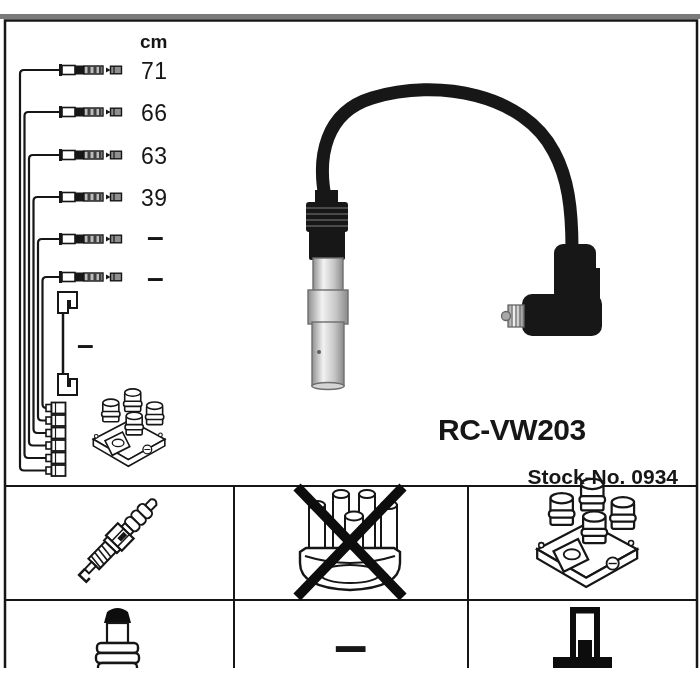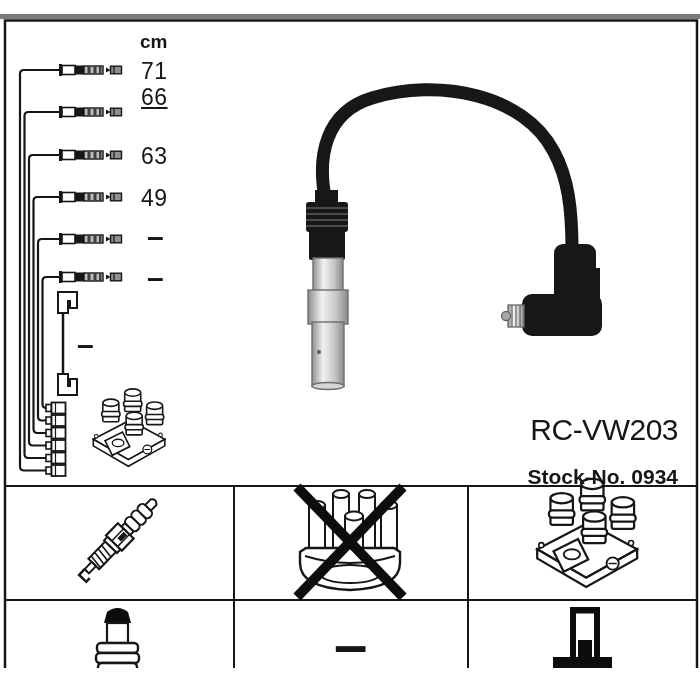--- a/index.html
+++ b/index.html
@@ -5,21 +5,21 @@
   html,body{margin:0;padding:0;background:#fff;}
   #stage{
     position:relative;width:700px;height:668px;background:#ffffff;
     font-family:"Liberation Sans",sans-serif;color:#161616;overflow:hidden;
   }
   .abs{position:absolute;}
   .unit{font-size:19px;font-weight:700;}
   .len{font-size:23px;font-weight:400;letter-spacing:0.5px;}
   .dash-s{font-size:30px;font-weight:700;line-height:1;}
   .dash-b{font-size:60px;font-weight:700;line-height:1;}
-  .model{font-size:30px;font-weight:400;letter-spacing:-0.5px;text-align:right;}
+  .model{font-size:30px;font-weight:700;letter-spacing:-0.5px;}
   .stock{font-size:21px;font-weight:700;text-align:right;}
   svg{display:block;}
 </style>
 </head>
 <body>
 
 <div id="stage">
 
   <svg class="abs" style="left:0;top:0;" width="700" height="700" viewBox="0 0 700 700">
     <defs>
@@ -204,23 +204,23 @@
       <rect x="570" y="607" width="6" height="50"></rect>
       <rect x="594" y="607" width="6" height="50"></rect>
       <rect x="570" y="607" width="30" height="6.5"></rect>
       <rect x="578" y="640" width="14" height="17"></rect>
     </g>
   </svg>
 
   <div class="abs unit" style="left:140px;top:31px;">cm</div>
 
   <div class="abs len" style="left:141px;top:58px;">71</div>
-  <div class="abs len" style="left:141px;top:84px;text-decoration:underline;">66</div>
+  <div class="abs len" style="left:141px;top:100px;">66</div>
   <div class="abs len" style="left:141px;top:143px;">63</div>
-  <div class="abs len" style="left:141px;top:185px;">49</div>
+  <div class="abs len" style="left:141px;top:185px;">39</div>
   <div class="abs dash-s" style="left:147px;top:222px;">–</div>
   <div class="abs dash-s" style="left:147px;top:263px;">–</div>
   <div class="abs dash-s" style="left:77px;top:330px;">–</div>
 
   <div class="abs model" style="right:22px;top:413px;width:240px;">RC-VW203</div>
   <div class="abs stock" style="right:22px;top:465px;width:240px;">Stock-No. 0934</div>
 
   <div class="abs dash-b" style="left:334px;top:615px;">–</div>
 </div>
 

